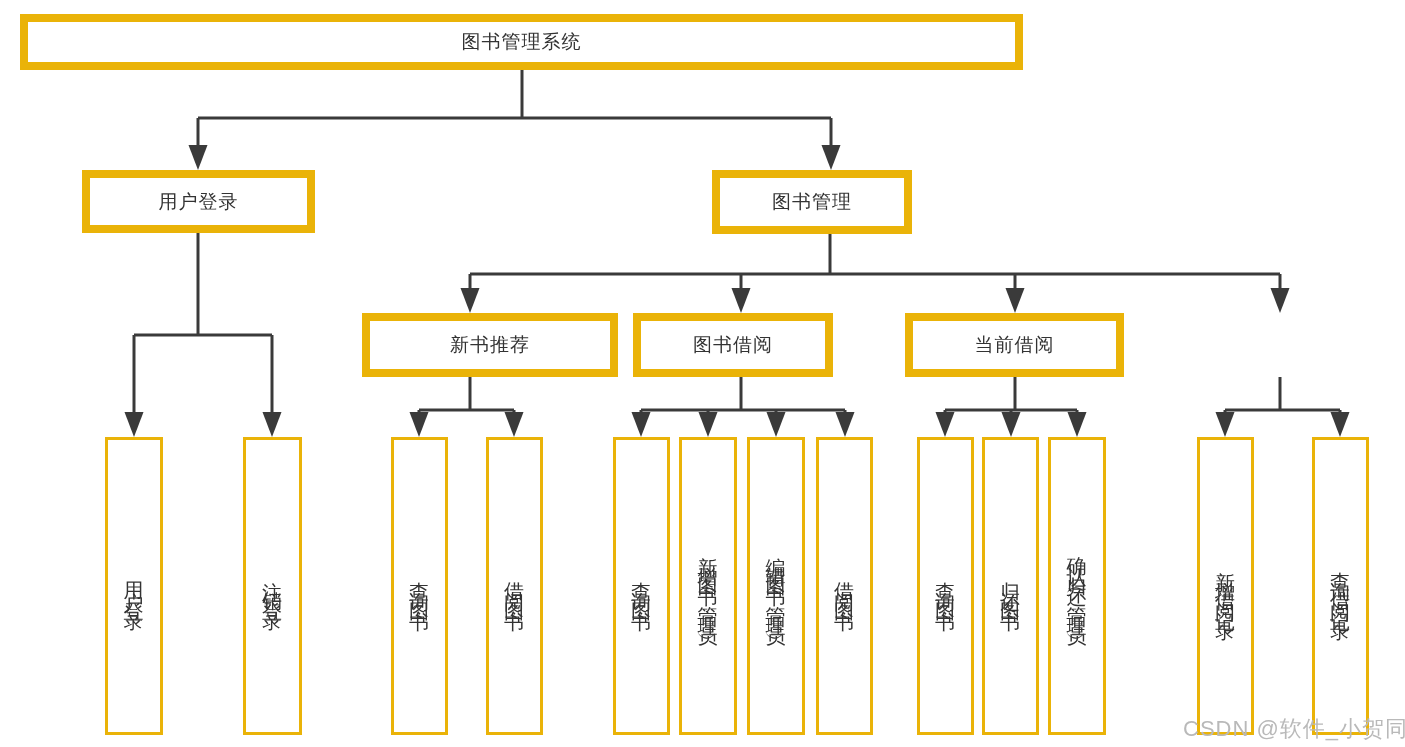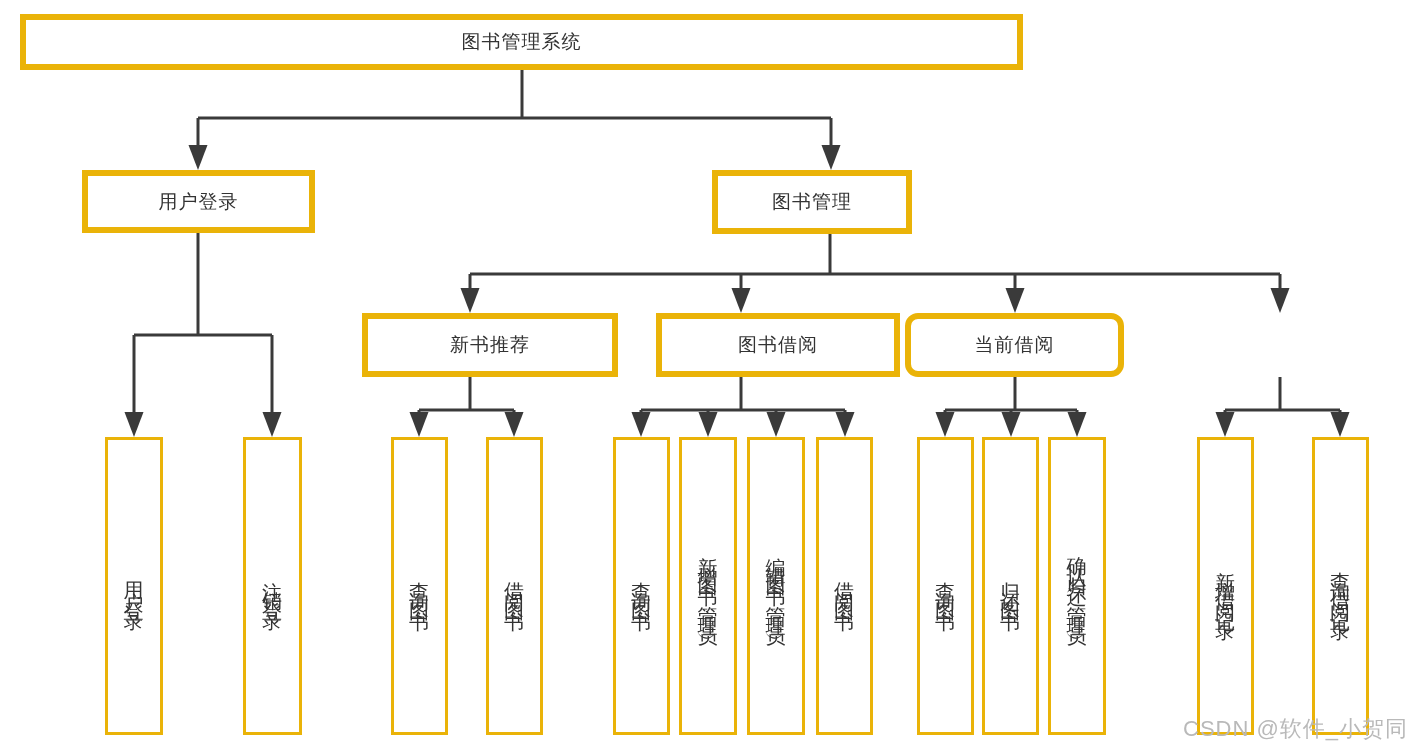--- a/index.html
+++ b/index.html
@@ -1,19 +1,19 @@
 <!DOCTYPE html>
 <html><head>
 <meta charset="utf-8">
 <style>
   html,body{margin:0;padding:0;background:#ffffff;}
   body{font-family:"Liberation Sans","DejaVu Sans",sans-serif;color:#333333;}
   .stage{position:relative;width:1405px;height:747px;background:#ffffff;overflow:hidden;}
   .connectors{position:absolute;left:0;top:0;width:1405px;height:747px;pointer-events:none;}
-  .node{position:absolute;background:#ffffff;border:6px solid #eab308;box-sizing:border-box;
+  .node{position:absolute;background:#ffffff;border:8px solid #eab308;box-sizing:border-box;
         display:flex;align-items:center;justify-content:center;color:#333333;}
   .h-node{font-size:19px;letter-spacing:1px;white-space:nowrap;}
   .leaf{border-width:3px;}
   .leaf .v-text{writing-mode:vertical-rl;text-orientation:mixed;font-size:20px;
         line-height:1;letter-spacing:10px;white-space:nowrap;}
   .watermark{position:absolute;left:1183px;top:714px;font-size:22px;color:#b9b9b9;
         letter-spacing:1px;white-space:nowrap;z-index:5;}
 </style>
 </head>
 <body>
@@ -93,24 +93,24 @@
   <div class="node h-node" style="left:82px;top:170px;width:233px;height:63px;">
     <span>用户登录</span>
   </div>
   <div class="node h-node" style="left:712px;top:170px;width:200px;height:64px;">
     <span>图书管理</span>
   </div>
 
   <div class="node h-node" style="left:362px;top:313px;width:256px;height:64px;">
     <span>新书推荐</span>
   </div>
-  <div class="node h-node" style="left:656px;top:313px;width:244px;height:64px;">
+  <div class="node h-node" style="left:633px;top:313px;width:200px;height:64px;">
     <span>图书借阅</span>
   </div>
-  <div class="node h-node" style="left:905px;top:313px;width:219px;height:64px;border-radius:13px;">
+  <div class="node h-node" style="left:905px;top:313px;width:219px;height:64px;">
     <span>当前借阅</span>
   </div>
 
   <div class="node leaf" style="left:105px;top:437px;width:58px;height:298px;">
     <span class="v-text">用户登录</span>
   </div>
   <div class="node leaf" style="left:243px;top:437px;width:59px;height:298px;">
     <span class="v-text">注销登录</span>
   </div>
   <div class="node leaf" style="left:391px;top:437px;width:57px;height:298px;">

